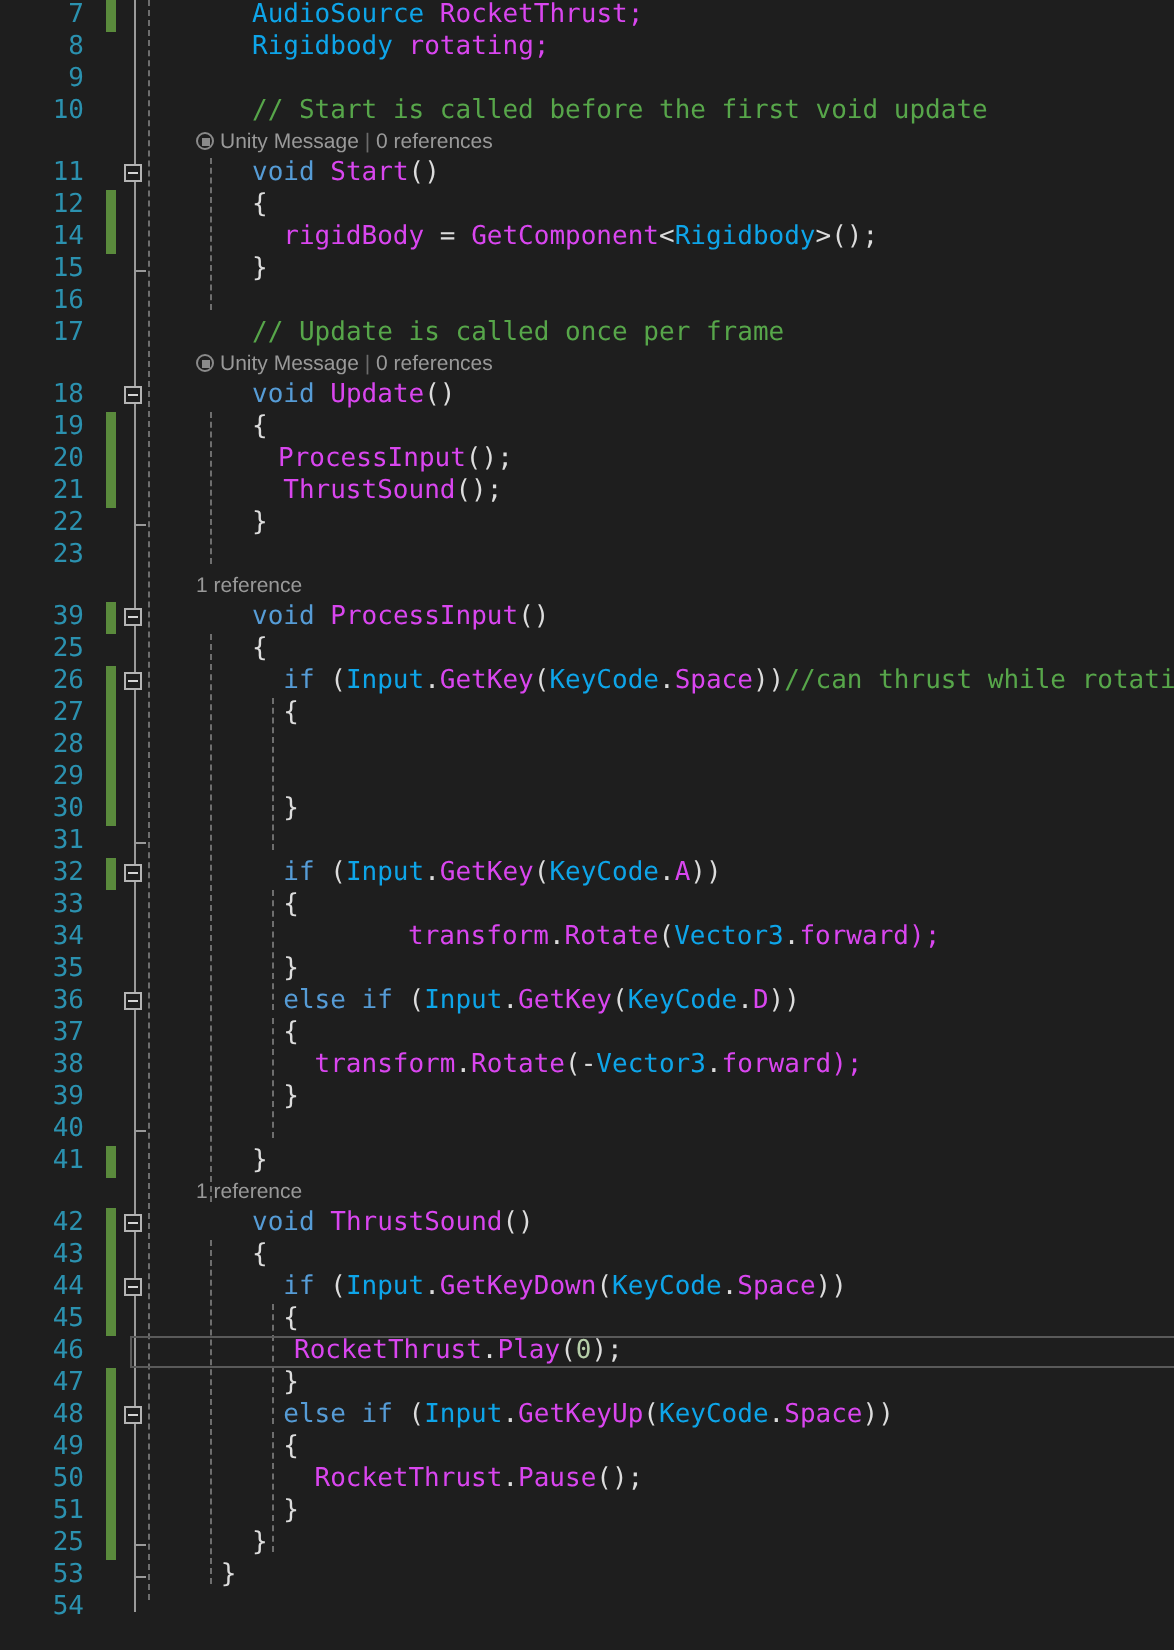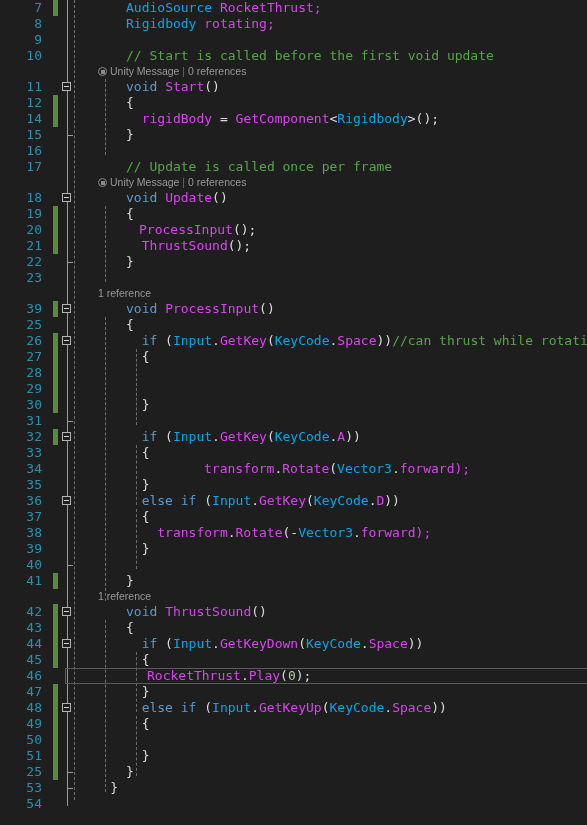--- a/index.html
+++ b/index.html
@@ -217,19 +217,19 @@
       <div class="row"><span class="lineno">41</span><span class="changebar"></span><span class="code" style="left: 126px;"><span class="punc">}</span></span></div>
       <div class="row codelens" style="top: 0px;"><div class="lens"><span>1 reference</span></div></div>
       <div class="row"><span class="lineno">42</span><span class="changebar"></span><span class="foldbox"></span><span class="code" style="left: 126px;"><span class="kw">void</span><span class="punc"> </span><span class="id">ThrustSound</span><span class="punc">()</span></span></div>
       <div class="row"><span class="lineno">43</span><span class="changebar"></span><span class="code" style="left: 126px;"><span class="punc">{</span></span></div>
       <div class="row"><span class="lineno">44</span><span class="changebar"></span><span class="foldbox"></span><span class="code" style="left: 141.64px;"><span class="kw">if</span><span class="punc"> (</span><span class="type">Input</span><span class="punc">.</span><span class="id">GetKeyDown</span><span class="punc">(</span><span class="type">KeyCode</span><span class="punc">.</span><span class="id">Space</span><span class="punc">))</span></span></div>
       <div class="row"><span class="lineno">45</span><span class="changebar"></span><span class="code" style="left: 141.64px;"><span class="punc">{</span></span></div>
       <div class="row current"><div class="cur-box"></div><span class="lineno">46</span><span class="code" style="left: 147px;"><span class="id">RocketThrust</span><span class="punc">.</span><span class="id">Play</span><span class="punc">(</span><span class="num">0</span><span class="punc">);</span></span></div>
       <div class="row"><span class="lineno">47</span><span class="changebar"></span><span class="code" style="left: 141.64px;"><span class="punc">}</span></span></div>
       <div class="row"><span class="lineno">48</span><span class="changebar"></span><span class="foldbox"></span><span class="code" style="left: 141.64px;"><span class="kw">else</span><span class="punc"> </span><span class="kw">if</span><span class="punc"> (</span><span class="type">Input</span><span class="punc">.</span><span class="id">GetKeyUp</span><span class="punc">(</span><span class="type">KeyCode</span><span class="punc">.</span><span class="id">Space</span><span class="punc">))</span></span></div>
       <div class="row"><span class="lineno">49</span><span class="changebar"></span><span class="code" style="left: 141.64px;"><span class="punc">{</span></span></div>
-      <div class="row"><span class="lineno">50</span><span class="changebar"></span></div>
+      <div class="row"><span class="lineno">50</span><span class="changebar"></span><span class="code" style="left: 157.28px;"><span class="id">RocketThrust</span><span class="punc">.</span><span class="id">Pause</span><span class="punc">();</span></span></div>
       <div class="row"><span class="lineno">51</span><span class="changebar"></span><span class="code" style="left: 141.64px;"><span class="punc">}</span></span></div>
       <div class="row"><span class="lineno">25</span><span class="changebar"></span><span class="foldend"></span><span class="code" style="left: 126px;"><span class="punc">}</span></span></div>
       <div class="row"><span class="lineno">53</span><span class="foldend"></span><span class="code" style="left: 110.36px;"><span class="punc">}</span></span></div>
       <div class="row"><span class="lineno">54</span><span class="code" style="left: 94.72px;"></span></div>
     </div>
 </div>
 
 </body></html>

